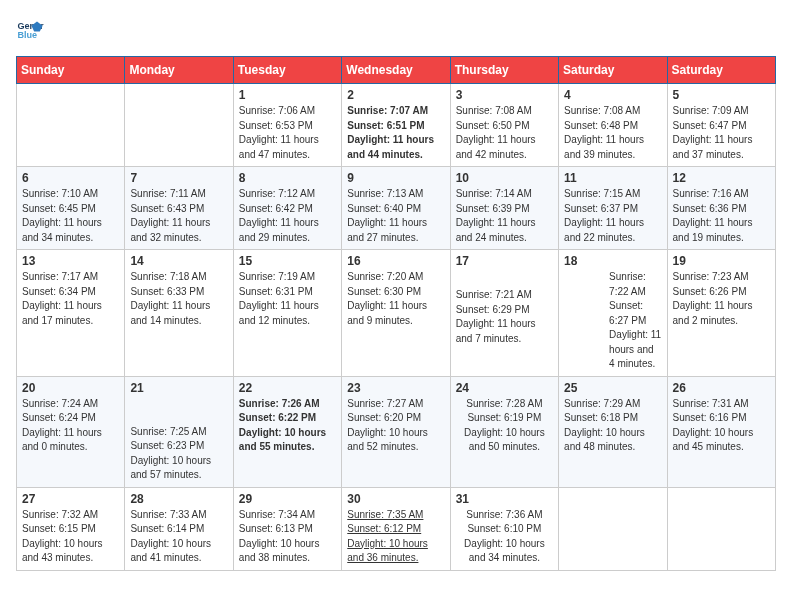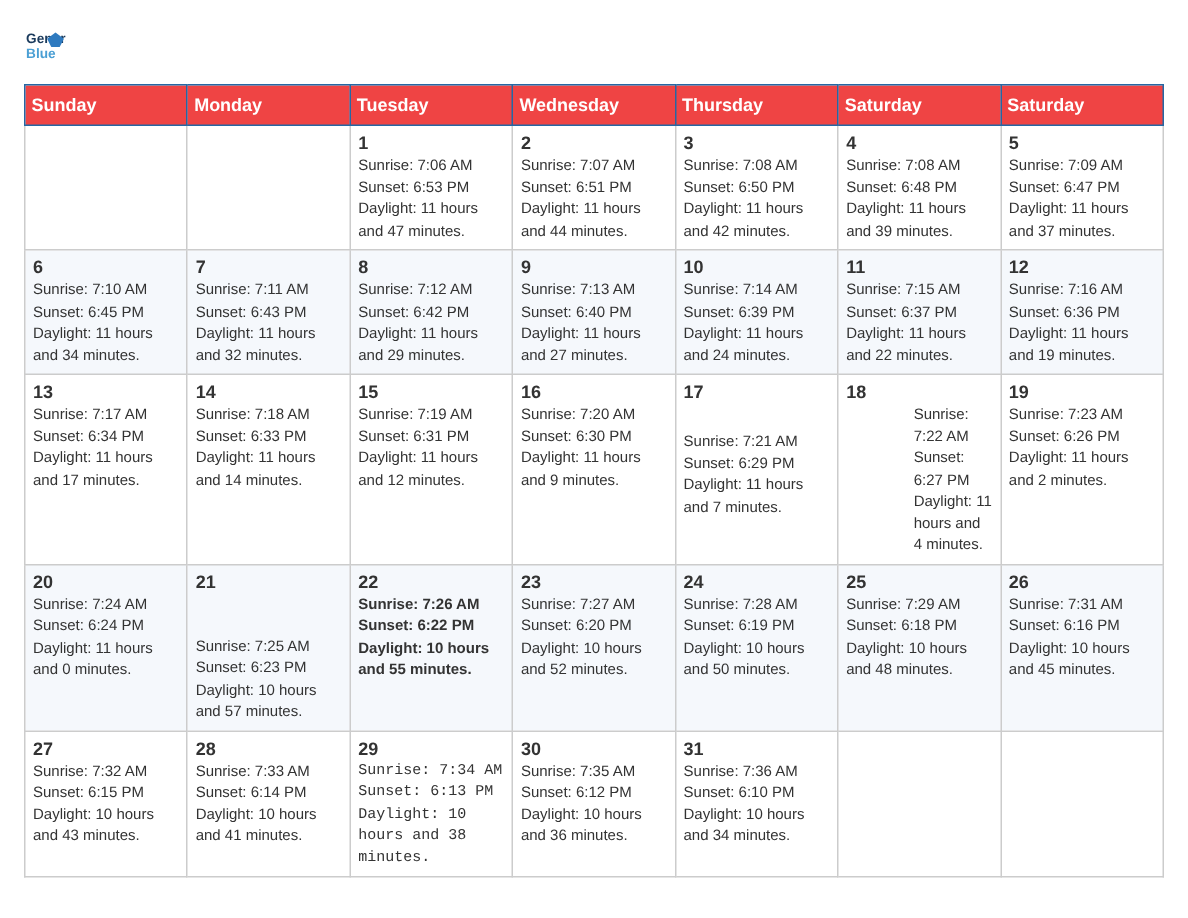--- a/index.html
+++ b/index.html
@@ -127,21 +127,21 @@
         <td class="empty-cell"></td>
         <td class="empty-cell"></td>
         <td>
           <span class="day-num">1</span>
           <div class="day-detail" style="white-space: pre-line;">Sunrise: 7:06 AM
 Sunset: 6:53 PM
 Daylight: 11 hours and 47 minutes.</div>
         </td>
         <td>
           <span class="day-num">2</span>
-          <div class="day-detail" style="white-space: pre-line;">Sunrise: 7:07 AM
+          <div class="day-detail" style="white-space: pre-line; font-weight: bold;">Sunrise: 7:07 AM
 Sunset: 6:51 PM
 Daylight: 11 hours and 44 minutes.</div>
         </td>
         <td>
           <span class="day-num">3</span>
           <div class="day-detail" style="white-space: pre-line;">Sunrise: 7:08 AM
 Sunset: 6:50 PM
 Daylight: 11 hours and 42 minutes.</div>
         </td>
         <td>
@@ -265,21 +265,21 @@
 Daylight: 10 hours and 55 minutes.</div>
         </td>
         <td>
           <span class="day-num">23</span>
           <div class="day-detail" style="white-space: pre-line;">Sunrise: 7:27 AM
 Sunset: 6:20 PM
 Daylight: 10 hours and 52 minutes.</div>
         </td>
         <td>
           <span class="day-num">24</span>
-          <div class="day-detail" style="white-space: pre-line;">Sunrise: 7:28 AM
+          <div class="day-detail" style="white-space: pre-line; text-align: center;">Sunrise: 7:28 AM
 Sunset: 6:19 PM
 Daylight: 10 hours and 50 minutes.</div>
         </td>
         <td>
           <span class="day-num">25</span>
           <div class="day-detail" style="white-space: pre-line;">Sunrise: 7:29 AM
 Sunset: 6:18 PM
 Daylight: 10 hours and 48 minutes.</div>
         </td>
         <td>
@@ -297,33 +297,33 @@
 Daylight: 10 hours and 43 minutes.</div>
         </td>
         <td>
           <span class="day-num">28</span>
           <div class="day-detail" style="white-space: pre-line;">Sunrise: 7:33 AM
 Sunset: 6:14 PM
 Daylight: 10 hours and 41 minutes.</div>
         </td>
         <td>
           <span class="day-num">29</span>
-          <div class="day-detail" style="white-space: pre-line; font-family: Liberation Mono, monospace;">Sunrise: 7:34 AM
+          <div class="day-detail" style="white-space: pre-line;">Sunrise: 7:34 AM
 Sunset: 6:13 PM
 Daylight: 10 hours and 38 minutes.</div>
         </td>
         <td>
           <span class="day-num">30</span>
-          <div class="day-detail" style="white-space: pre-line;">Sunrise: 7:35 AM
+          <div class="day-detail" style="white-space: pre-line; text-decoration: underline;">Sunrise: 7:35 AM
 Sunset: 6:12 PM
 Daylight: 10 hours and 36 minutes.</div>
         </td>
         <td>
           <span class="day-num">31</span>
-          <div class="day-detail" style="white-space: pre-line;">Sunrise: 7:36 AM
+          <div class="day-detail" style="white-space: pre-line; text-align: center;">Sunrise: 7:36 AM
 Sunset: 6:10 PM
 Daylight: 10 hours and 34 minutes.</div>
         </td>
         <td class="empty-cell"></td>
         <td class="empty-cell"></td>
       </tr>
     </tbody>
 </table>
 
 </body></html>

